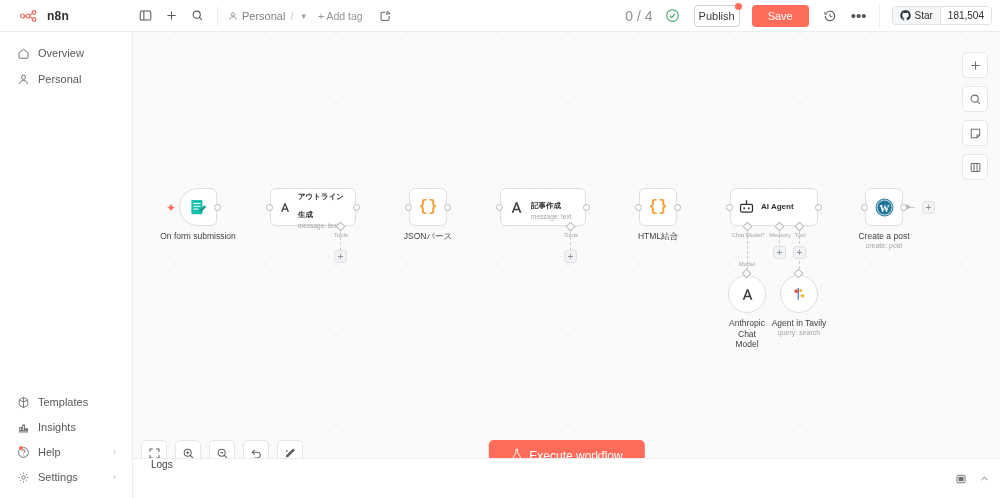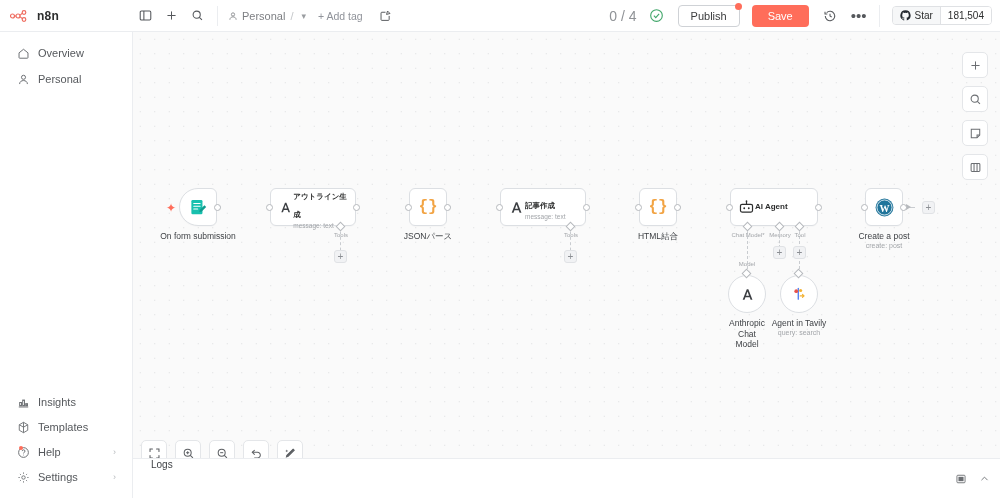--- a/index.html
+++ b/index.html
@@ -11,21 +11,21 @@
   #app { position: relative; width: 1000px; height: 498px; }
 
   
   .topbar {
     position: absolute; top: 0; left: 0; width: 1000px; height: 32px;
     background: #fff; display: flex; align-items: center;
     border-bottom: 1px solid #ebedf0; z-index: 30;
   }
   .logo-zone {
     width: 133px; height: 32px; display: flex; align-items: center;
-    padding-left: 10px; gap: 5px;
+    padding-left: 20px; gap: 5px;
   }
   .logo-mark { width: 22px; height: 14px; }
   .logo-text { font-size: 12px; font-weight: 700; color: #2d2e2e; letter-spacing: .2px; }
   .tb-icons { display: flex; align-items: center; gap: 6px; padding-left: 2px; }
   .tb-ico {
     width: 20px; height: 20px; display: flex; align-items: center; justify-content: center;
     border-radius: 4px; color: #55585c; cursor: pointer;
   }
   .tb-sep { width: 1px; height: 20px; background: #ebedf0; margin: 0 10px; }
 
@@ -38,21 +38,21 @@
   .add-tag { font-size: 10.5px; color: #90939a; margin-left: 12px; cursor: pointer; }
   .tb-note { margin-left: 16px; color: #55585c; cursor: pointer; display:flex; }
 
   .tb-right {
     margin-left: auto; display: flex; align-items: center; gap: 0; padding-right: 8px;
   }
   .counter { font-size: 14px; color: #8f9296; margin-right: 12px; }
   .check-circle { margin-right: 14px; display: flex; }
   .btn-publish {
     border: 1px solid #cfd2d6; background: #fff; color: #3b3c3e;
-    font-size: 11px; padding: 4px 12px; border-radius: 4px; cursor: pointer;
+    font-size: 11px; padding: 4px 4px; border-radius: 4px; cursor: pointer;
     position: relative; font-family: inherit;
   }
   .dot-badge {
     position: absolute; top: -3px; right: -3px; width: 7px; height: 7px;
     border-radius: 50%; background: #ff6d5a;
   }
   .btn-save {
     background: #ff6d5a; color: #fff; border: none; font-size: 11px;
     padding: 5px 16px; border-radius: 4px; margin-left: 12px; cursor: pointer;
     font-family: inherit;
@@ -122,21 +122,21 @@
     position: absolute; top: 100%; left: 50%; transform: translateX(-50%);
     margin-top: 5px; font-size: 8.5px; color: #3c3f43; white-space: nowrap; text-align: center;
   }
   .node-sub { font-size: 7px; color: #a2a5a9; margin-top: 1px; }
 
   .nbox {
     background: #fff; border: 1px solid #dcdfe3; border-radius: 6px;
     display: flex; align-items: center; box-shadow: 0 1px 1px rgba(0,0,0,.02);
   }
   .sq { width: 38px; height: 38px; justify-content: center; }
-  .wide { width: 86px; height: 38px; padding: 0 7px; gap: 0; }
+  .wide { width: 86px; height: 38px; padding: 0 7px; gap: 6px; }
   .trigger-shape { border-radius: 19px 6px 6px 19px; width: 38px; height: 38px; justify-content: center; }
 
   .ntitle { font-size: 7.5px; font-weight: 700; color: #2d2e2e; line-height: 1.15; }
   .nsubin { font-size: 6.5px; color: #a2a5a9; margin-top: 1.5px; }
 
   
   .ep {
     position: absolute; width: 7px; height: 7px; border-radius: 50%;
     background: #fff; border: 1.3px solid #b6b9bd; top: 50%; margin-top: -3.5px;
   }
@@ -310,37 +310,37 @@
           <circle cx="8" cy="5.3" r="2.5"></circle>
             <path d="M3.2 13.6c0-2.8 2.2-4.3 4.8-4.3s4.8 1.5 4.8 4.3"></path>
         </svg>
       </span>
       <span>Personal</span>
     </div>
 
     <div class="side-bottom">
       <div class="side-item">
         <span class="side-ico">
+          <svg width="13" height="13" viewBox="0 0 16 16" fill="none" stroke="currentColor" stroke-width="1.1">
+            <path d="M8 1.6l5.2 3v6.8L8 14.4 2.8 11.4V4.6z"></path>
+              <path d="M8 1.6v12.8M2.8 4.6L8 7.6l5.2-3"></path>
+          </svg>
+        </span>
+        <span>Templates</span>
+      </div>
+      <div class="side-item">
+        <span class="side-ico">
           <svg width="13" height="13" viewBox="0 0 16 16" fill="none" stroke="currentColor" stroke-width="1.2">
             <path d="M2.2 13.5h11.6"></path>
               <rect x="3.3" y="8" width="2.2" height="4"></rect>
               <rect x="7" y="5" width="2.2" height="7"></rect>
               <rect x="10.7" y="9.4" width="2.2" height="2.6"></rect>
           </svg>
         </span>
         <span>Insights</span>
-      </div>
-      <div class="side-item">
-        <span class="side-ico">
-          <svg width="13" height="13" viewBox="0 0 16 16" fill="none" stroke="currentColor" stroke-width="1.1">
-            <path d="M8 1.6l5.2 3v6.8L8 14.4 2.8 11.4V4.6z"></path>
-              <path d="M8 1.6v12.8M2.8 4.6L8 7.6l5.2-3"></path>
-          </svg>
-        </span>
-        <span>Templates</span>
       </div>
       <div class="side-item">
         <span class="side-ico">
           <svg width="13" height="13" viewBox="0 0 16 16" fill="none" stroke="currentColor" stroke-width="1.2">
             <circle cx="8" cy="8" r="6"></circle>
               <path d="M6.4 6.3a1.7 1.7 0 1 1 2.2 1.7c-.5.2-.6.6-.6 1"></path>
               <circle cx="8" cy="11.2" r=".6" fill="currentColor" stroke="none"></circle>
           </svg>
           <span class="help-dot"></span>
         </span>
@@ -573,20 +573,28 @@
         </svg>
       </div>
       <div class="zb">
         <svg width="13" height="13" viewBox="0 0 16 16" fill="none" stroke="currentColor" stroke-width="1.25" stroke-linecap="round">
           <path d="M11.2 2.6l1.4 1.4-7.6 7.6-2 .6.6-2z" fill="currentColor"></path>
           <path d="M3.4 3.2l.5 1.2 1.2.5-1.2.5-.5 1.2-.5-1.2-1.2-.5 1.2-.5z" fill="currentColor" stroke="none"></path>
         </svg>
       </div>
     </div>
 
+    <button class="exec-btn">
+      <span>
+        <svg width="12" height="12" viewBox="0 0 16 16" fill="none" stroke="#fff" stroke-width="1.2" stroke-linejoin="round">
+          <path d="M6.4 1.8h3.2M6.9 1.8v4.4L3.2 12.4a1 1 0 0 0 .85 1.6h7.9a1 1 0 0 0 .85-1.6L9.1 6.2V1.8"></path>
+        </svg>
+      </span>
+      <span>Execute workflow</span>
+    </button>
   </div>
 
   <div class="logsbar">
     <span class="logs-label">Logs</span>
     <div class="logs-right">
       <span class="logs-ico">
         <svg width="12" height="12" viewBox="0 0 16 16" fill="none" stroke="currentColor" stroke-width="1.2">
           <rect x="2.6" y="3" width="10.8" height="10" rx="1.2"></rect>
             <rect x="4.6" y="5.1" width="6.8" height="5.8" fill="currentColor" stroke="none"></rect>
         </svg>

